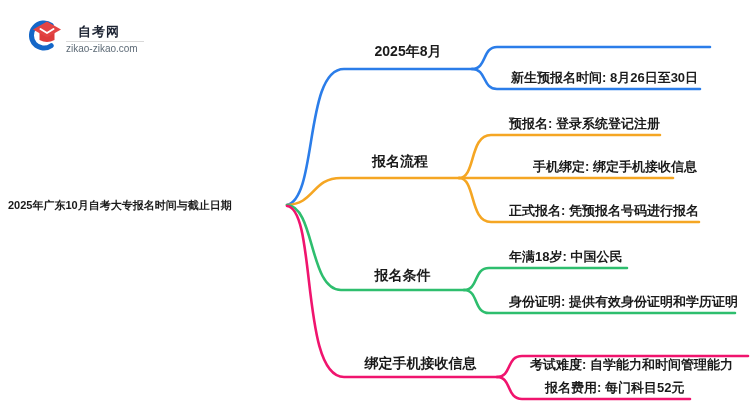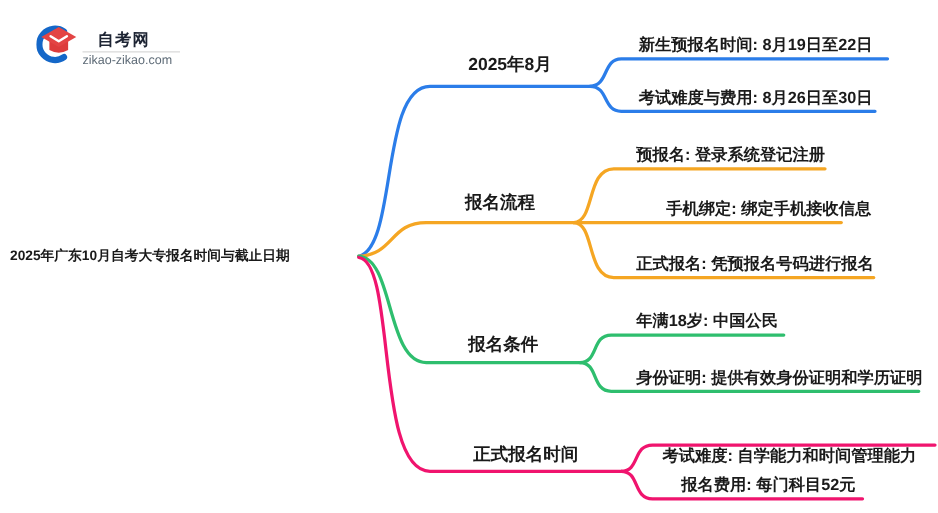--- a/index.html
+++ b/index.html
@@ -65,24 +65,23 @@
     <div class="site-name">自考网</div>
     <div class="logo-divider"></div>
     <div class="site-domain">zikao-zikao.com</div>
   </div>
 
   <div class="node root-node">2025年广东10月自考大专报名时间与截止日期</div>
 
   <div class="node branch-label b0">2025年8月</div>
   <div class="node branch-label b1">报名流程</div>
   <div class="node branch-label b2">报名条件</div>
-  <div class="node branch-label b3">正式报名时间</div>
+  <div class="node branch-label b3">绑定手机接收信息</div>
 
-  <div class="node leaf-label l00">新生预报名时间: 8月19日至22日</div>
-  <div class="node leaf-label l01">考试难度与费用: 8月26日至30日</div>
+  <div class="node leaf-label l01">新生预报名时间: 8月26日至30日</div>
   <div class="node leaf-label l10">预报名: 登录系统登记注册</div>
   <div class="node leaf-label l11">手机绑定: 绑定手机接收信息</div>
   <div class="node leaf-label l12">正式报名: 凭预报名号码进行报名</div>
   <div class="node leaf-label l20">年满18岁: 中国公民</div>
   <div class="node leaf-label l21">身份证明: 提供有效身份证明和学历证明</div>
   <div class="node leaf-label l30">考试难度: 自学能力和时间管理能力</div>
   <div class="node leaf-label l31">报名费用: 每门科目52元</div>
 
 </div>
 

